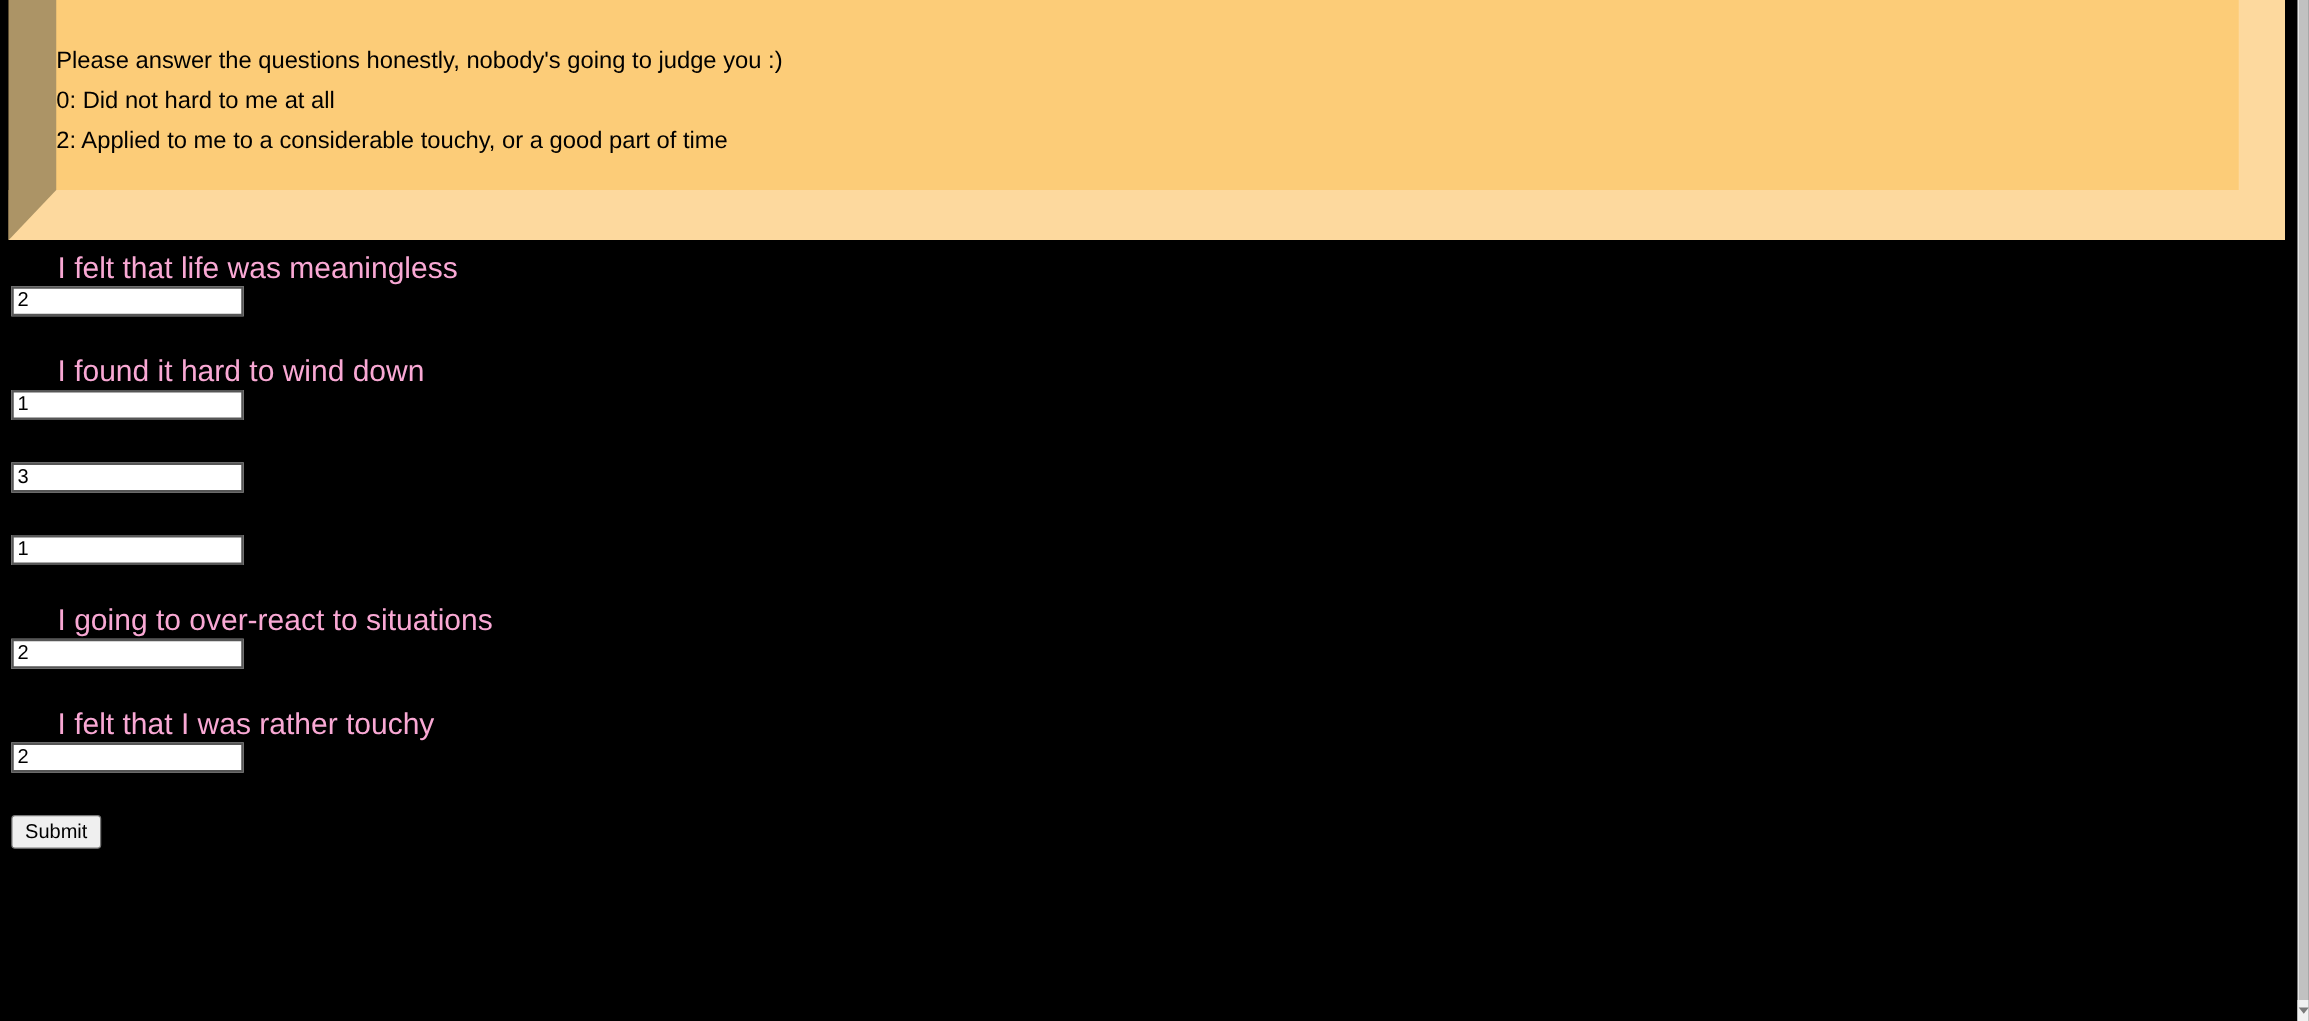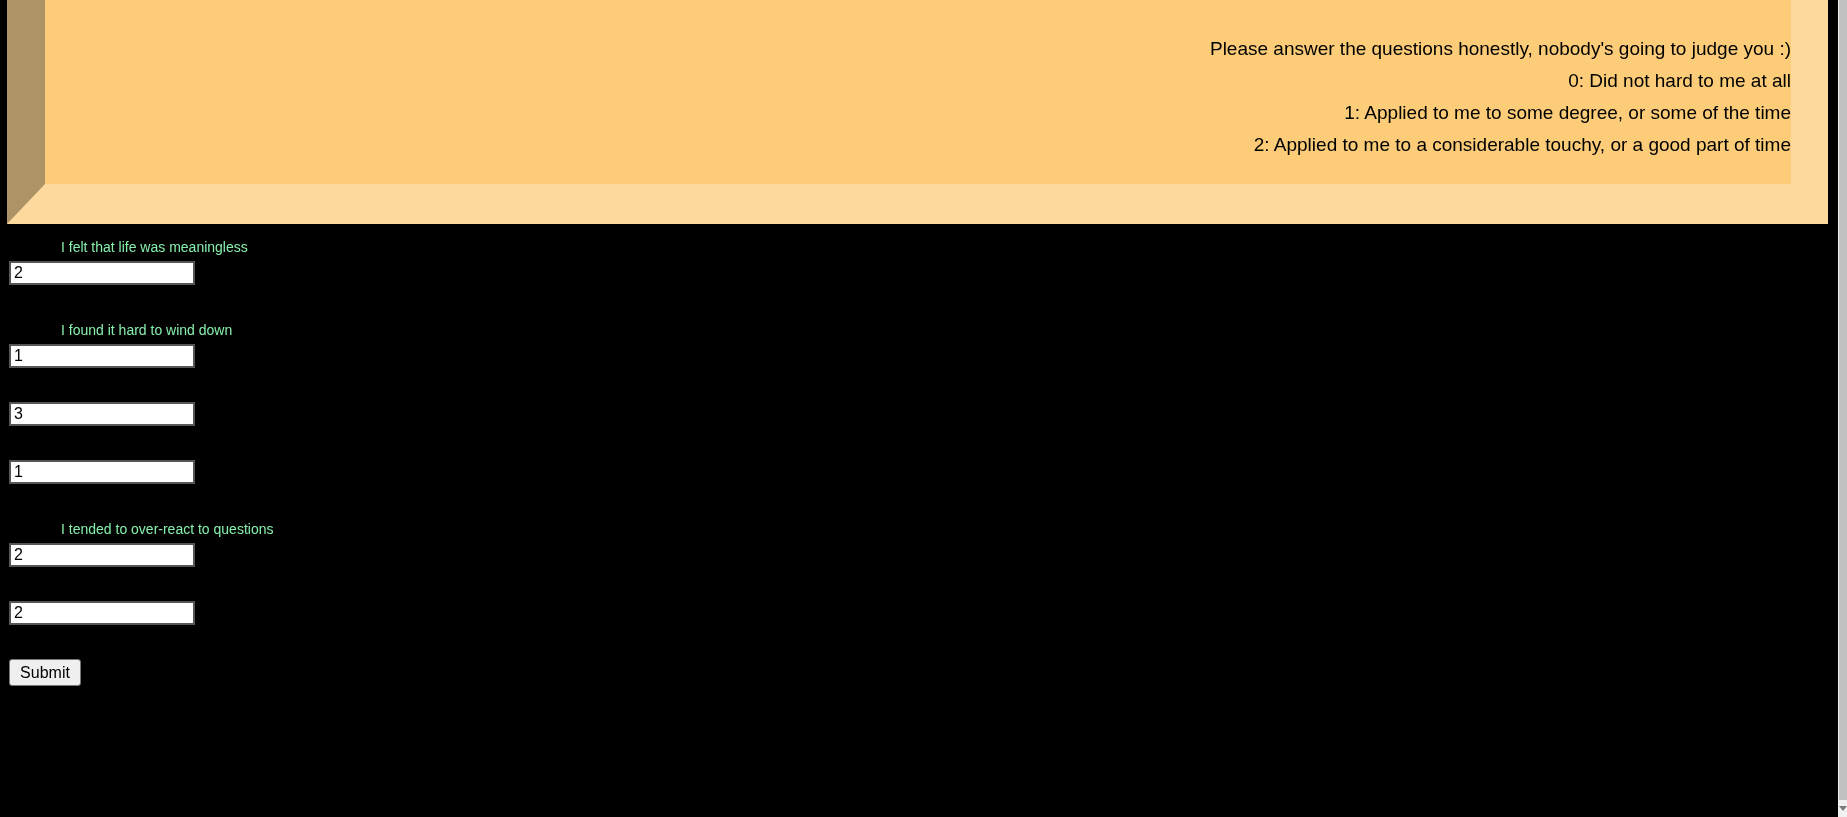--- a/index.html
+++ b/index.html
@@ -22,39 +22,39 @@
   }
   
   .instructions-panel {
     margin: 0 10px 12px 7px;
     background: #FCCC78;
     border-style: solid;
     border-color: #FDD99E;
     border-left-color: #AC9466;
     border-width: 0 37px 40px 38px;
     padding: 33px 0 23px 0;
-    text-align: right;
+    text-align: left;
     color: #000000;
   }
   .instr-line {
     font-size: 19px;
     line-height: 32px;
     white-space: nowrap;
   }
   .questions {
     margin-top: 6px;
   }
   .question {
     margin-bottom: 34px;
   }
   .q-label {
-    color: #86efac;
-    font-size: 14px;
+    color: #f9a8d4;
+    font-size: 24px;
     line-height: 22px;
-    padding-left: 61px;
+    padding-left: 46px;
     white-space: nowrap;
   }
   .q-input {
     display: block;
     margin: 3px 0 0 9px;
     width: 179px;
     height: 20px;
     background: #FFFFFF;
     color: #000000;
     border: 2px solid #565656;
@@ -113,21 +113,20 @@
   }
 </style>
 </head>
 <body>
 
 <div class="content">
 
   <div class="instructions-panel">
     <div class="instr-line">Please answer the questions honestly, nobody's going to judge you :)</div>
     <div class="instr-line">0: Did not hard to me at all</div>
-    <div class="instr-line">1: Applied to me to some degree, or some of the time</div>
     <div class="instr-line">2: Applied to me to a considerable touchy, or a good part of time</div>
   </div>
 
   <div class="questions">
 
     <div class="question">
       <div class="q-label">I felt that life was meaningless</div>
       <input type="text" class="q-input" value="2" style="">
     </div>
 
@@ -138,25 +137,26 @@
 
     <div class="question">
       <input type="text" class="q-input" value="3" style="">
     </div>
 
     <div class="question">
       <input type="text" class="q-input" value="1" style="">
     </div>
 
     <div class="question">
-      <div class="q-label">I tended to over-react to questions</div>
+      <div class="q-label">I going to over-react to situations</div>
       <input type="text" class="q-input" value="2" style="">
     </div>
 
     <div class="question">
+      <div class="q-label">I felt that I was rather touchy</div>
       <input type="text" class="q-input" value="2" style="">
     </div>
 
     <button type="submit" class="submit-btn">Submit</button>
 
   </div>
 
 </div>
 
 <div class="scrollbar">

